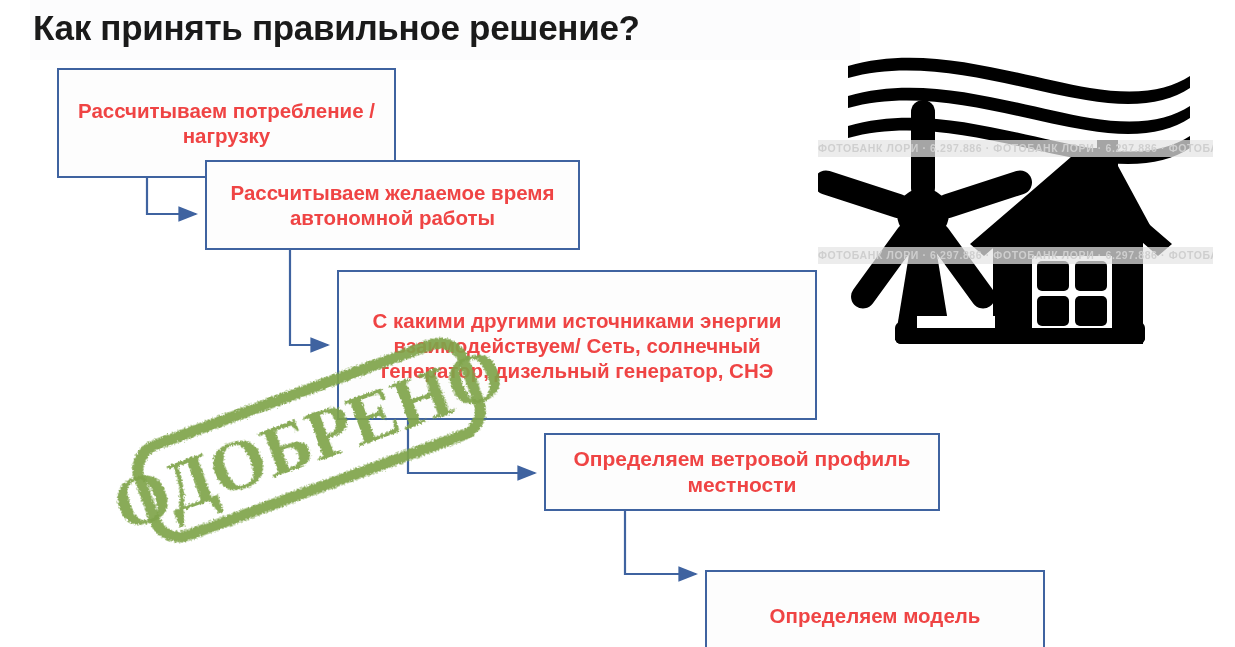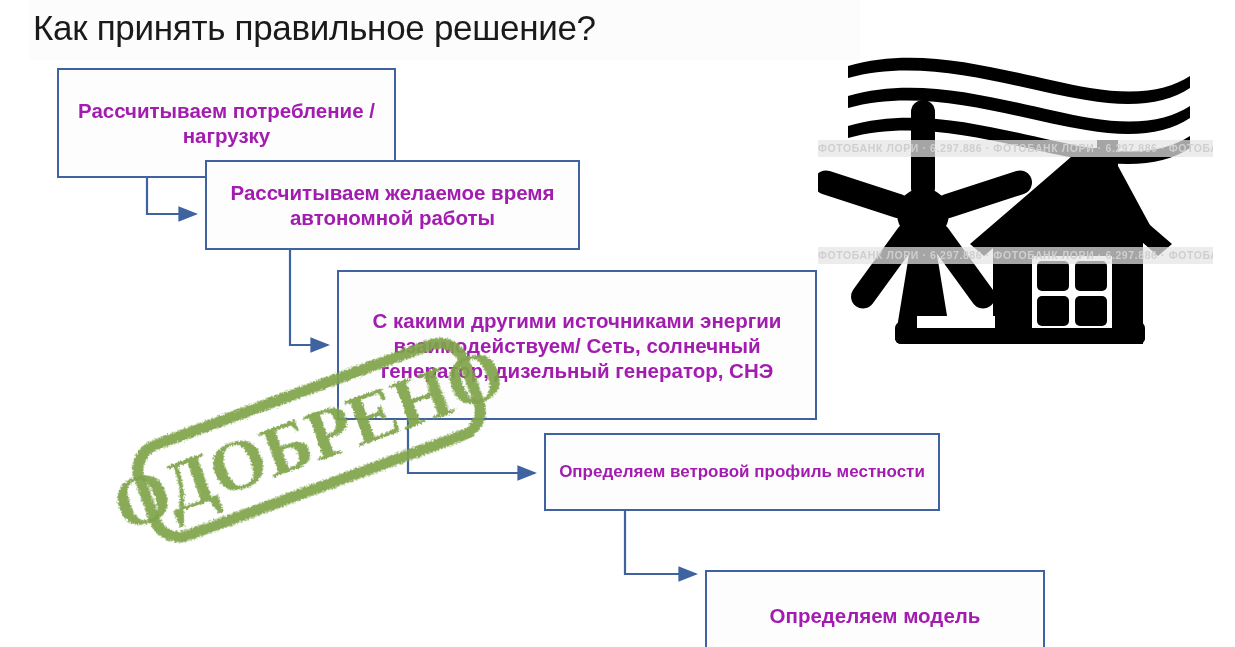--- a/index.html
+++ b/index.html
@@ -25,45 +25,45 @@
     width: 830px;
     height: 60px;
     background: #fcfcfd;
   }
   .slide-title {
     position: absolute;
     left: 33px;
     top: 8px;
     width: 840px;
     font-size: 35px;
-    font-weight: normal;
+    font-weight: bold;
     color: #1a1a1a;
     letter-spacing: -0.3px;
     white-space: nowrap;
   }
 
   
   .flow-box {
     position: absolute;
     box-sizing: border-box;
     border: 2px solid #3f63a0;
     background: #fdfdfd;
     display: flex;
     align-items: center;
     justify-content: center;
     text-align: center;
-    color: #a21caf;
+    color: #ef4444;
     font-weight: bold;
     line-height: 1.22;
     padding: 2px 10px;
   }
   #box1 { left: 57px;  top: 68px;  width: 339px; height: 110px; font-size: 20.5px; }
   #box2 { left: 205px; top: 160px; width: 375px; height: 90px;  font-size: 20.5px; }
   #box3 { left: 337px; top: 270px; width: 480px; height: 150px; font-size: 20.5px; }
-  #box4 { left: 544px; top: 433px; width: 396px; height: 78px;  font-size: 17px; }
+  #box4 { left: 544px; top: 433px; width: 396px; height: 78px;  font-size: 21px; }
   #box5 { left: 705px; top: 528px; width: 340px; height: 90px;  font-size: 20.5px; margin-top: 42px; }
 
   
   #connectors {
     position: absolute;
     left: 0; top: 0;
     width: 1235px;
     height: 647px;
     pointer-events: none;
   }

